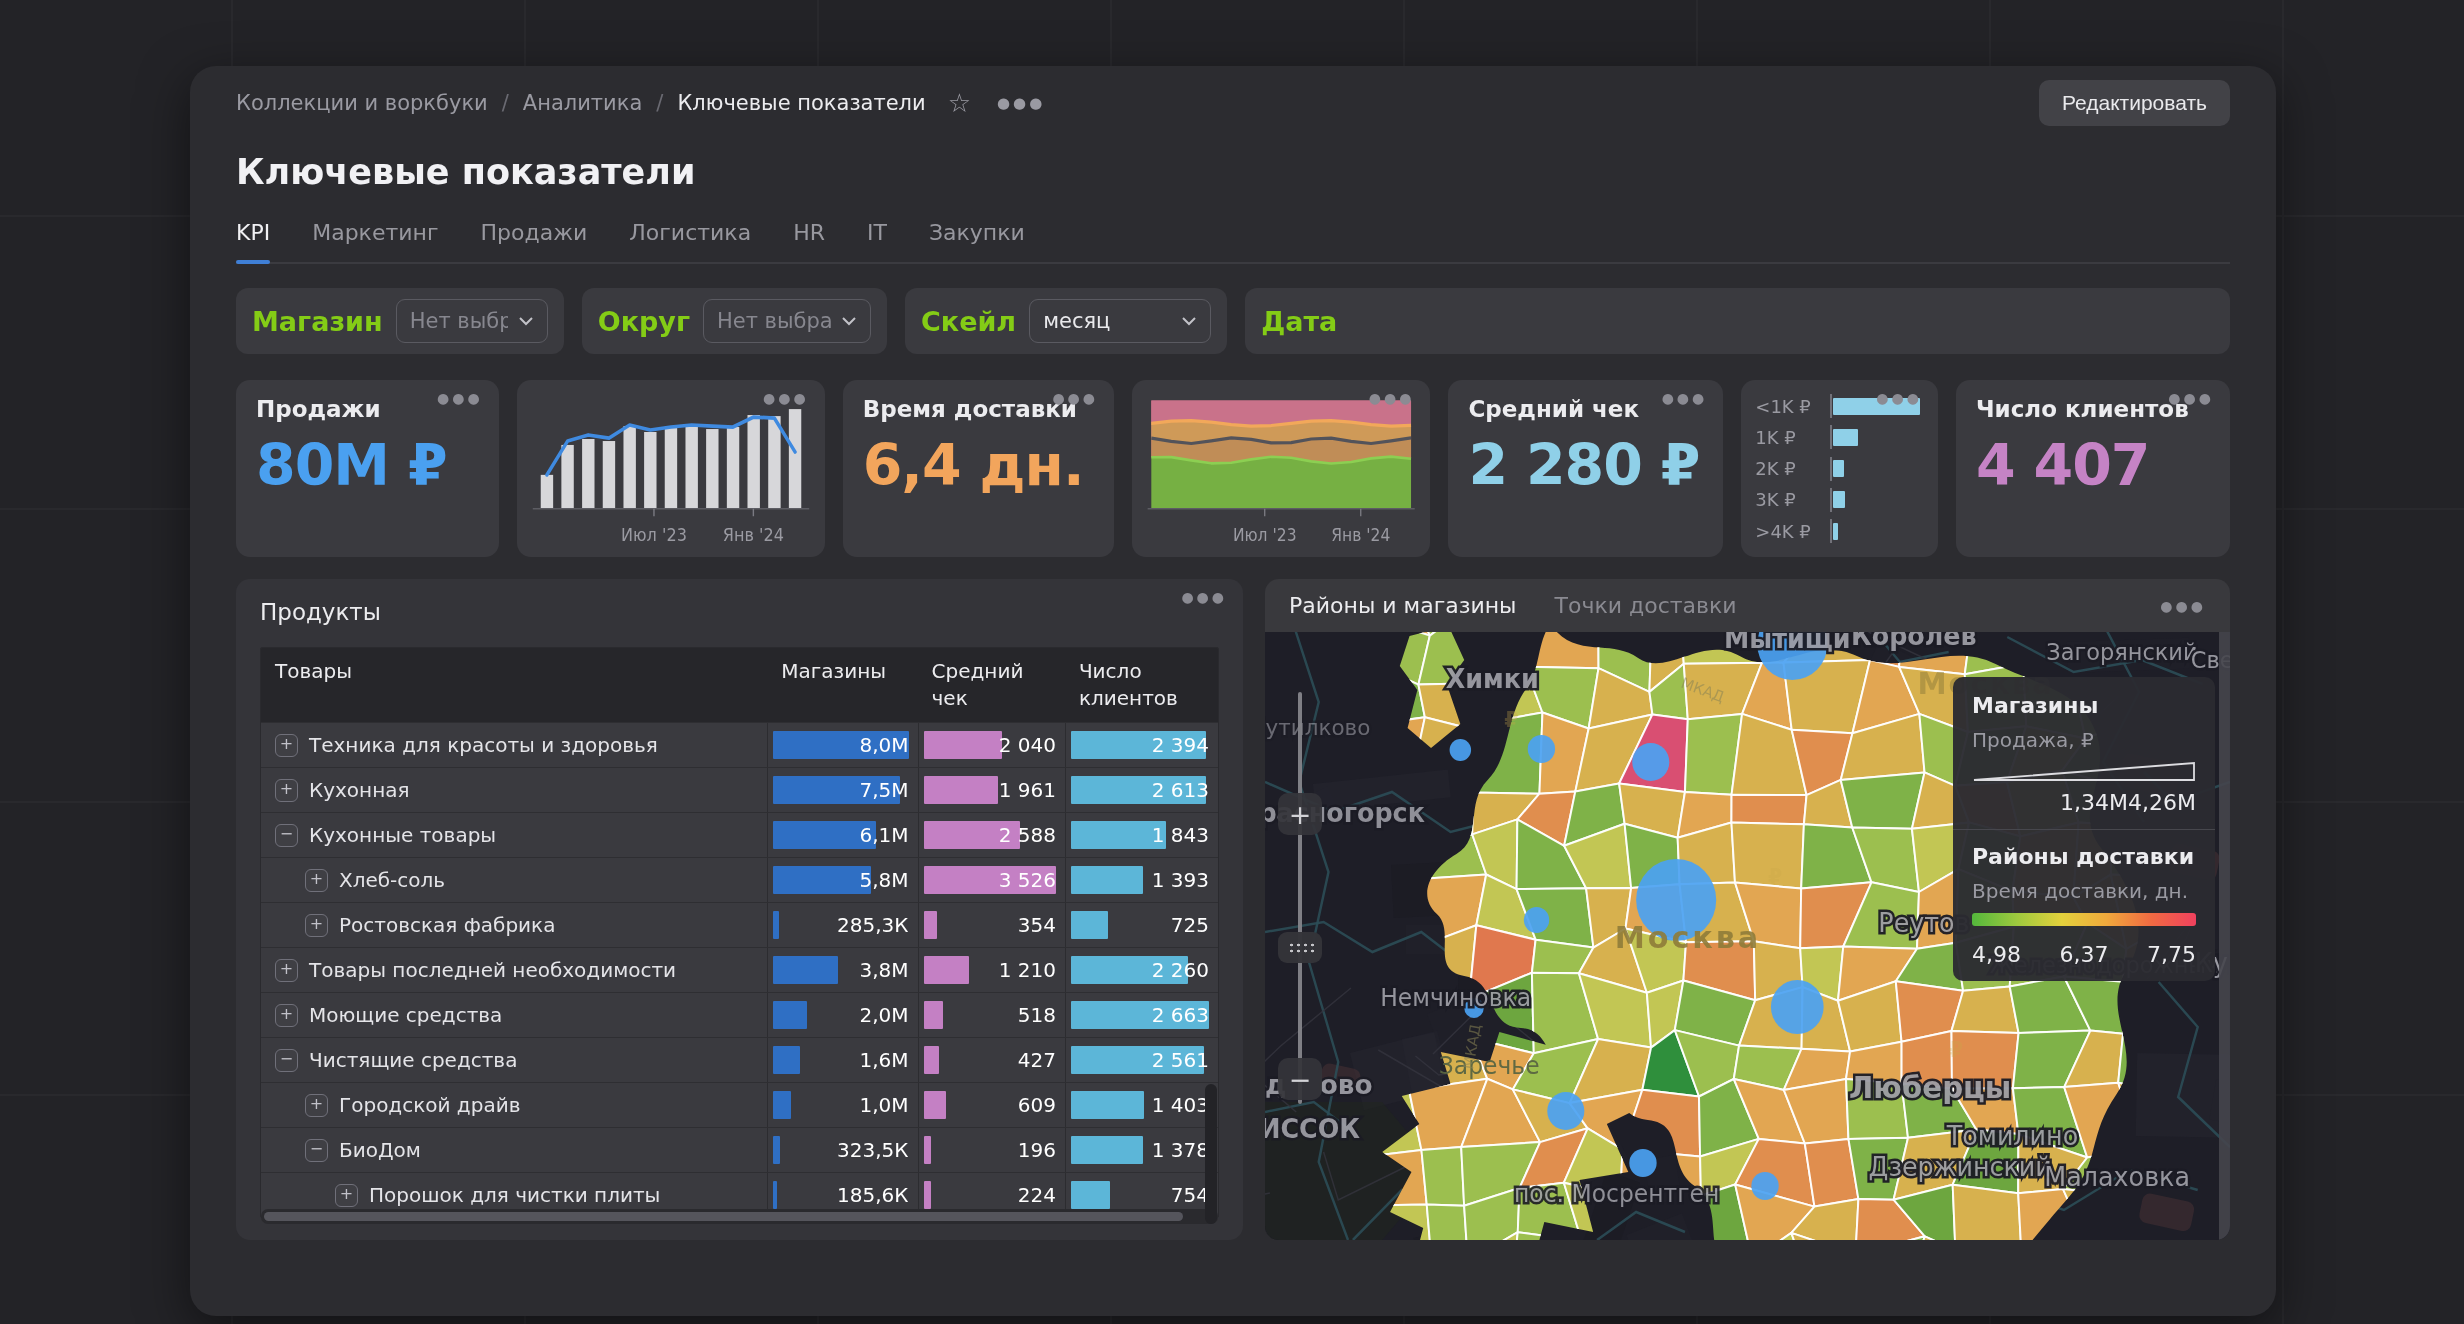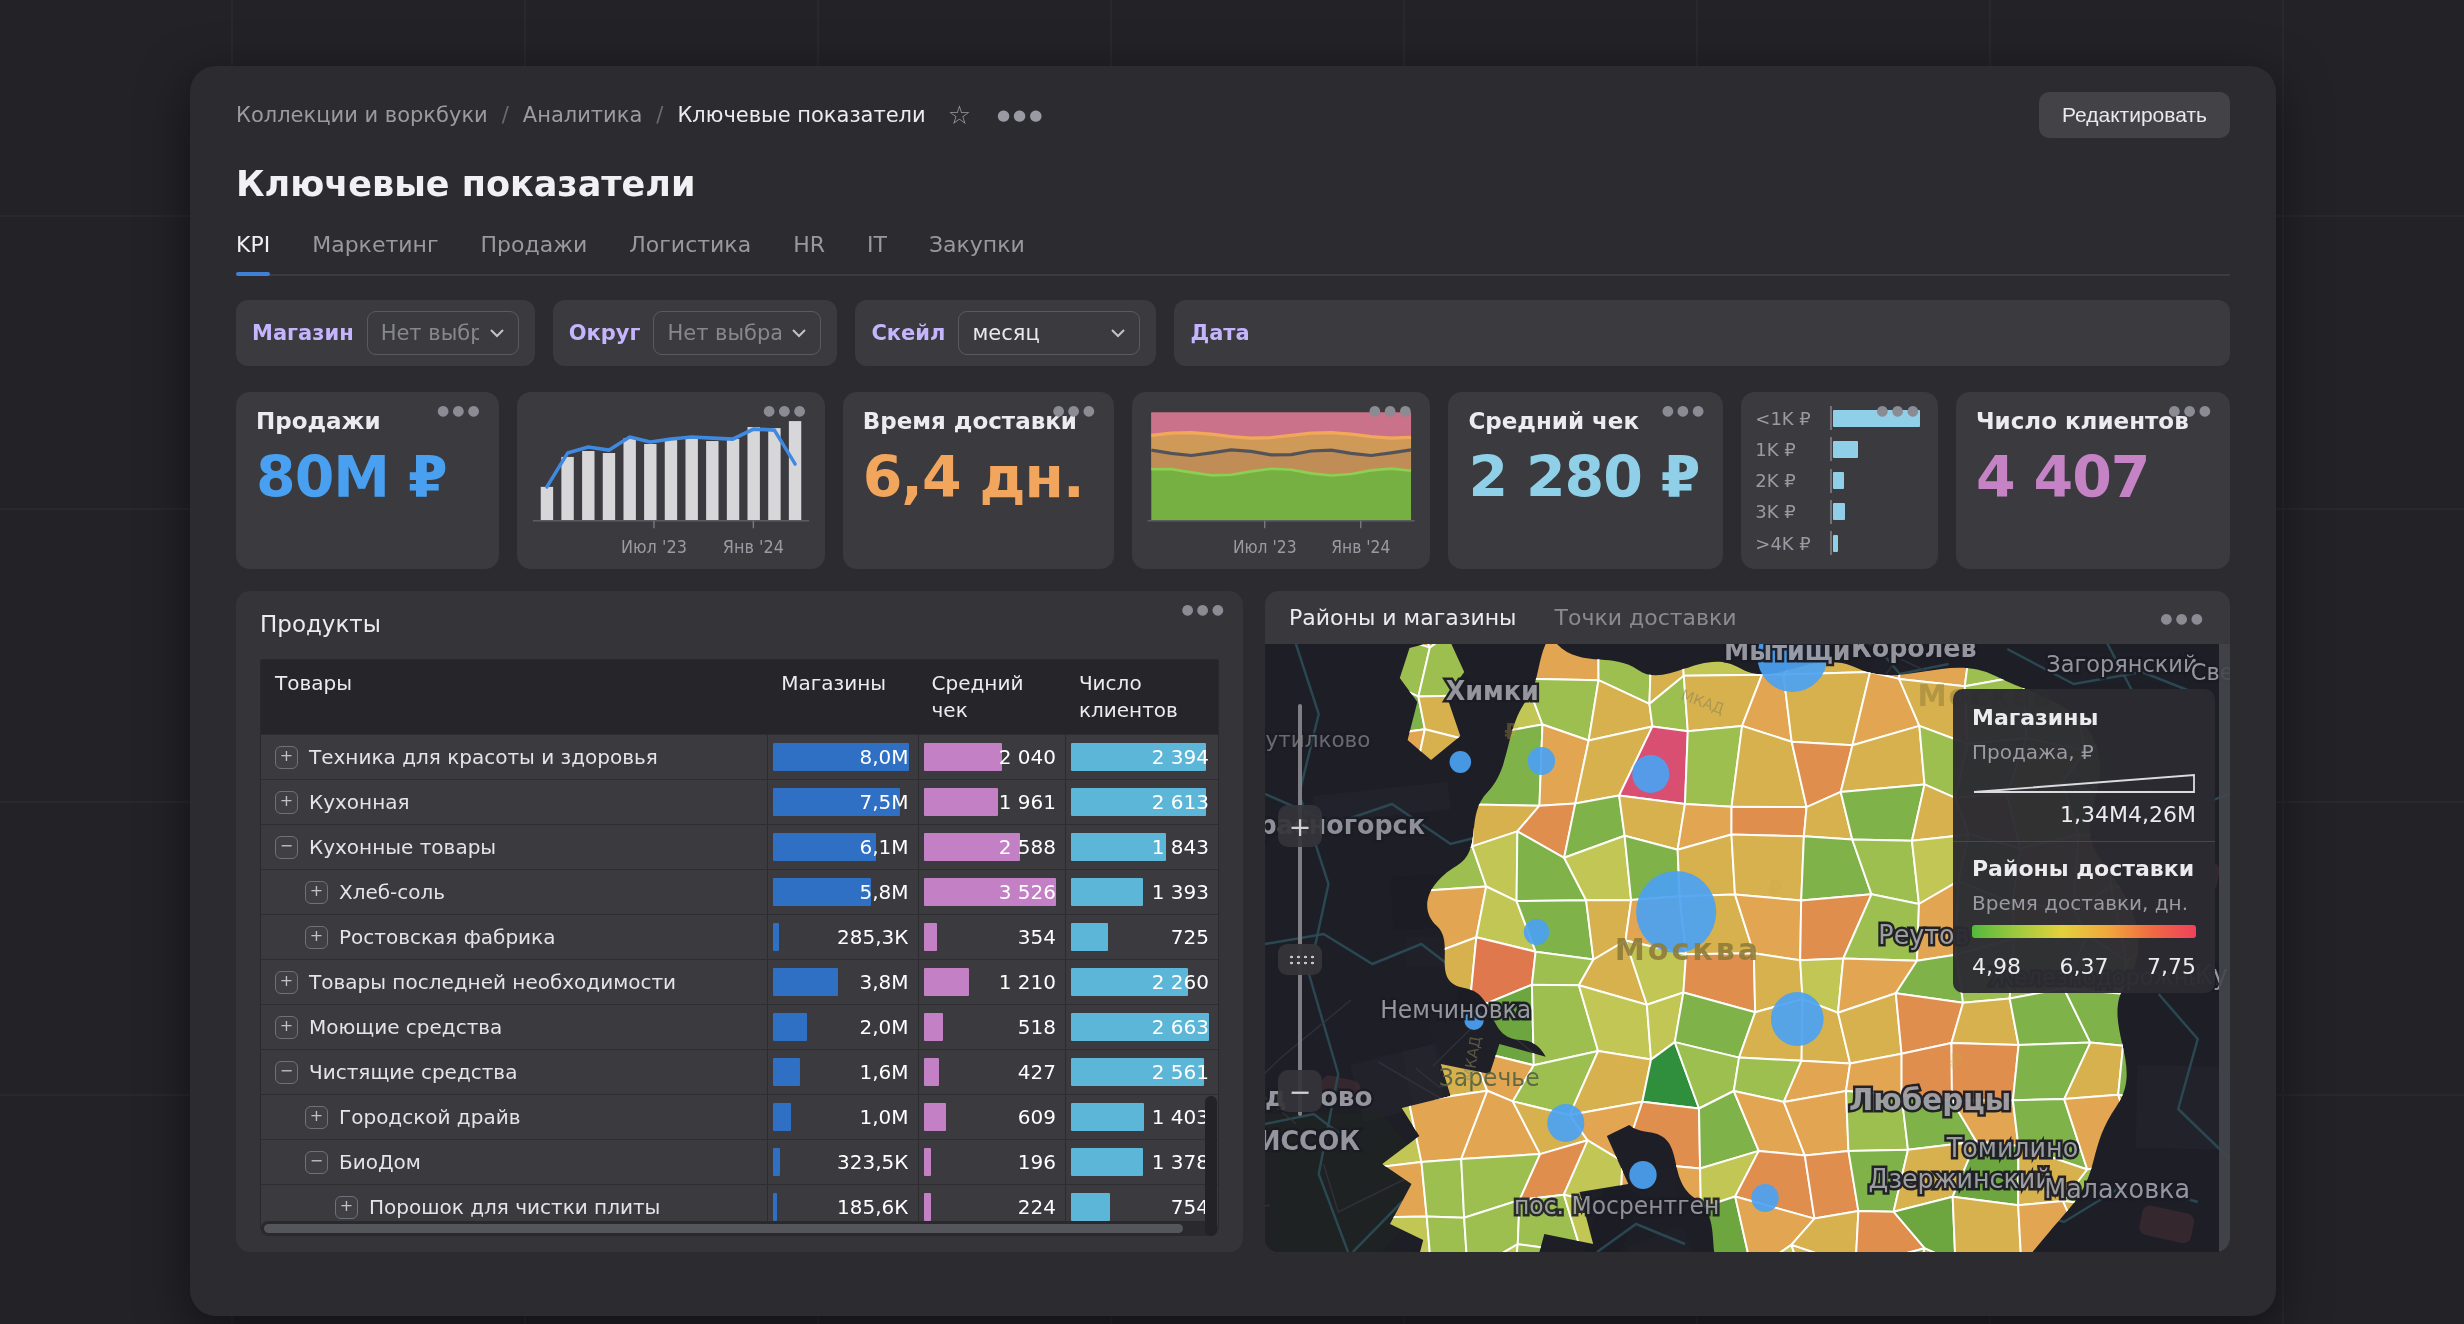--- a/index.html
+++ b/index.html
@@ -6,21 +6,21 @@
   body{
     width:2464px;height:1324px;position:relative;overflow:hidden;
     background:#232327;
     font-family:"DejaVu Sans","Liberation Sans",sans-serif;
     -webkit-font-smoothing:antialiased;
   }
   .grid-bg{position:absolute;inset:0;
     background-image:linear-gradient(#2d2d32 2px,transparent 2px),linear-gradient(90deg,#2d2d32 2px,transparent 2px);
     background-size:293px 293px;background-position:-62px -78px;opacity:.6}
   .panel{position:absolute;left:190px;top:66px;width:2086px;height:1250px;background:#2c2c30;
-    border-radius:26px;box-shadow:0 14px 50px rgba(0,0,0,.5);padding:12px 46px;box-sizing:border-box}
+    border-radius:26px;box-shadow:0 14px 50px rgba(0,0,0,.5);padding:0 46px;box-sizing:border-box}
 
   
   .topbar{display:flex;align-items:center;height:74px}
   .crumb{font-size:21px;color:#9a9aa2;cursor:default}
   .crumb.current{color:#ececef}
   .crumb-sep{color:#6a6a72;font-size:21px;margin:0 14px}
   .star{color:#9a9aa2;font-size:26px;margin-left:22px;line-height:1}
   .bc-dots{color:#9a9aa2;font-size:15px;letter-spacing:3px;margin-left:26px}
   .edit-btn{margin-left:auto;background:#424247;color:#e9e9ec;font-size:21px;border:none;
     border-radius:10px;padding:11px 23px;cursor:pointer}
@@ -29,21 +29,21 @@
 
   .tabs{margin-top:28px;display:flex;gap:42px;border-bottom:2px solid #3b3b40;padding-bottom:17px}
   .tab{position:relative;font-size:22px;color:#98989f;cursor:pointer;white-space:nowrap}
   .tab.active{color:#f0f0f3}
   .tab.active::after{content:"";position:absolute;left:0;right:0;bottom:-19px;height:4px;border-radius:2px;background:#3f7fd6}
 
   
   .filters{margin-top:24px;display:flex;gap:18px;height:66px}
   .filter{background:#3a3a3f;border-radius:12px;display:flex;align-items:center;padding:0 16px;gap:13px;box-sizing:border-box}
   .filter.date{flex:1}
-  .f-label{font-size:21px;font-weight:700;color:#c4b5fd;white-space:nowrap}
+  .f-label{font-size:27px;font-weight:700;color:#84cc16;white-space:nowrap}
   .select,.datebox{border:1px solid #5a5a61;border-radius:9px;height:44px;display:flex;align-items:center;
     padding:0 13px;gap:10px;box-sizing:border-box;cursor:pointer;background:transparent}
   .datebox{flex:1}
   .sel-val{font-size:21px;color:#e9e9ec;flex:1;white-space:nowrap;overflow:hidden}
   .sel-val.ph{color:#87878f}
   .clear-x{color:#9a9aa2;font-size:20px;padding-left:8px}
 
   
   .cards{margin-top:26px;display:flex;gap:18px;height:177px}
   .card{position:relative;background:#3a3a3f;border-radius:14px;padding:16px 20px;box-sizing:border-box;overflow:hidden}

